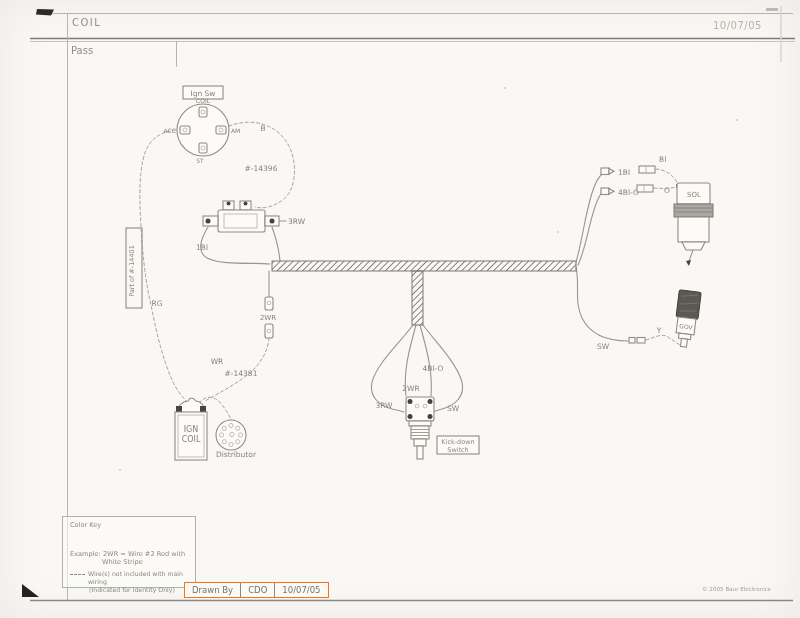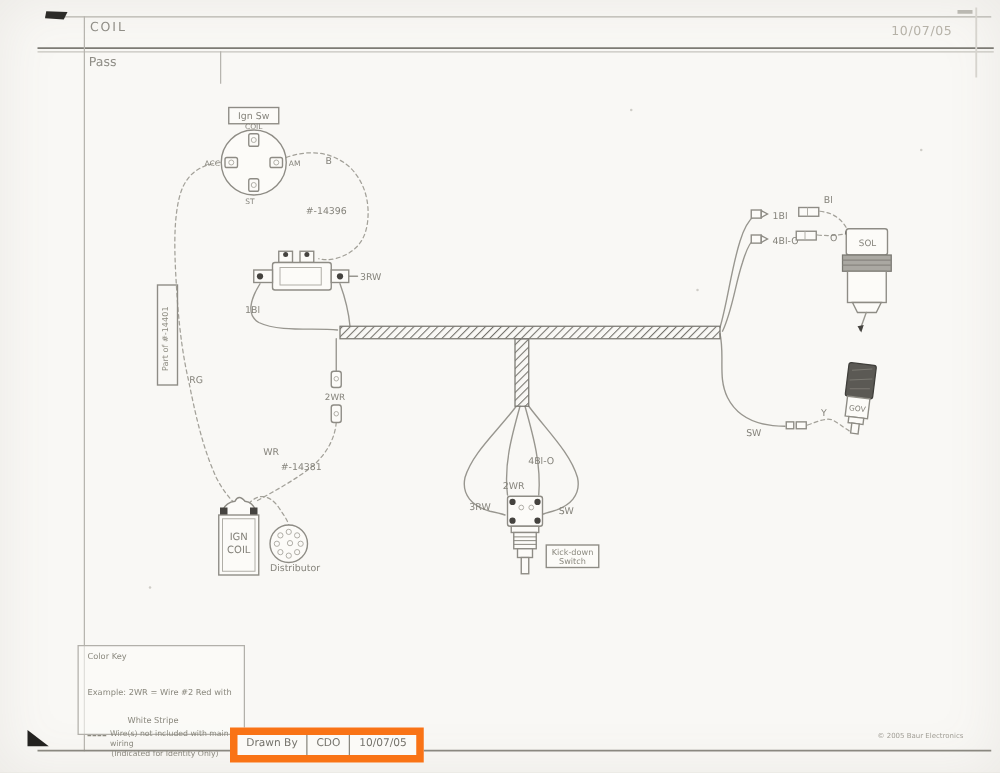--- a/index.html
+++ b/index.html
@@ -31,26 +31,26 @@
   .hdr-date  { left:713px; top:20px; font-size:10px; color:#b6b2a8; letter-spacing:0.5px; }
   .hdr-pass  { left:71px; top:45px; font-size:10px; color:#8f8d86; }
 
   .colorkey { left:62px; top:516px; width:134px; height:72px; border:1px solid #b2b0aa;
               font-size:6.6px; color:#8b897f; line-height:1.3; padding:4px 0 0 7px; box-sizing:border-box;
               background:rgba(252,251,248,0.6); }
   .ck-title { margin-bottom:4px; }
   .ck-cols  { display:flex; }
   .ck-col1  { width:52px; }
   .ck-example { margin-top:20px; }
-  .ck-ex2   { padding-left:32px;margin-top:14px; }
+  .ck-ex2   { padding-left:32px; }
   .ck-note  { margin-top:3px; display:flex; font-size:6.2px; }
   .dash-swatch { width:15px; height:0; border-top:1px dashed #8b897f; margin:4px 3px 0 0; flex:none; }
   .ck-note2 { padding-left:19px; font-size:6.2px; }
 
-  .drawnby { left:184px; top:582px; height:28px; display:flex; border:6px solid #f97316;
+  .drawnby { left:184px; top:582px; height:16px; display:flex; border:1px solid #f97316;
              background:#fbfaf7; font-size:8.5px; color:#75736c; box-sizing:border-box; }
   .db-cell { padding:2px 7px 0 7px; border-right:1px solid #8a8880; white-space:nowrap; }
   .db-cell:last-child { border-right:none; }
 
   .copyright { left:702px; top:586px; font-size:5.6px; color:#a19e96; }
 </style>
 </head>
 <body>
 
 <div class="page">

